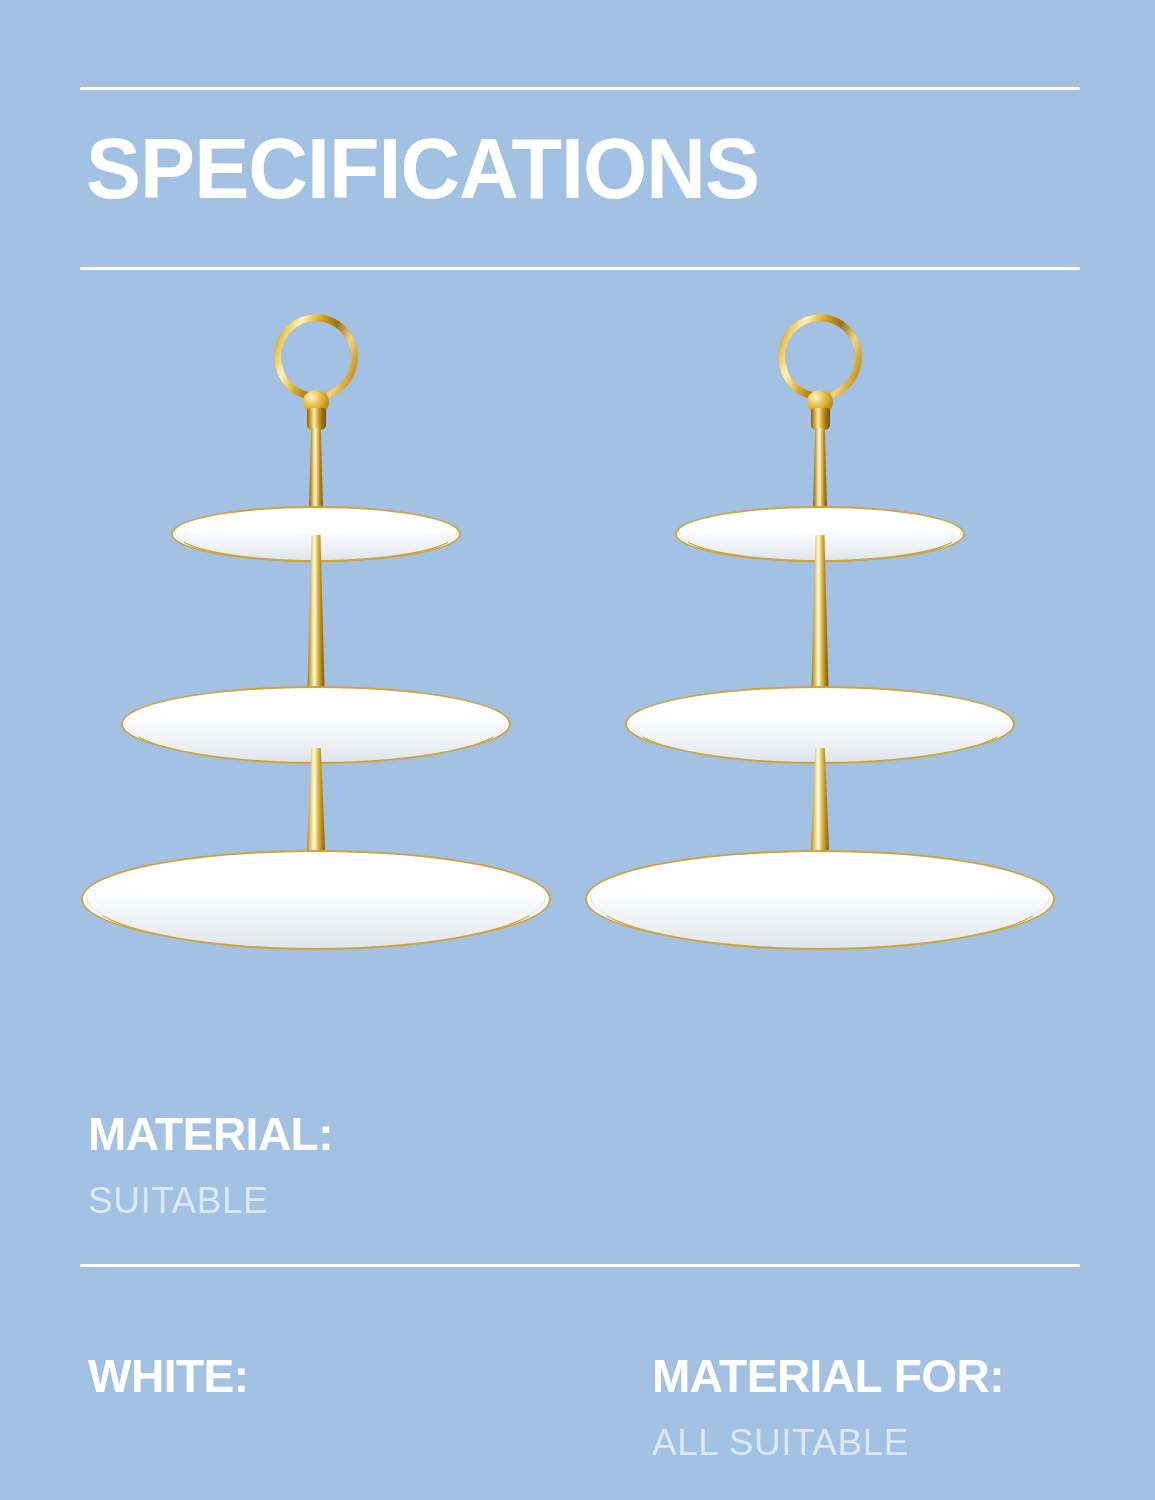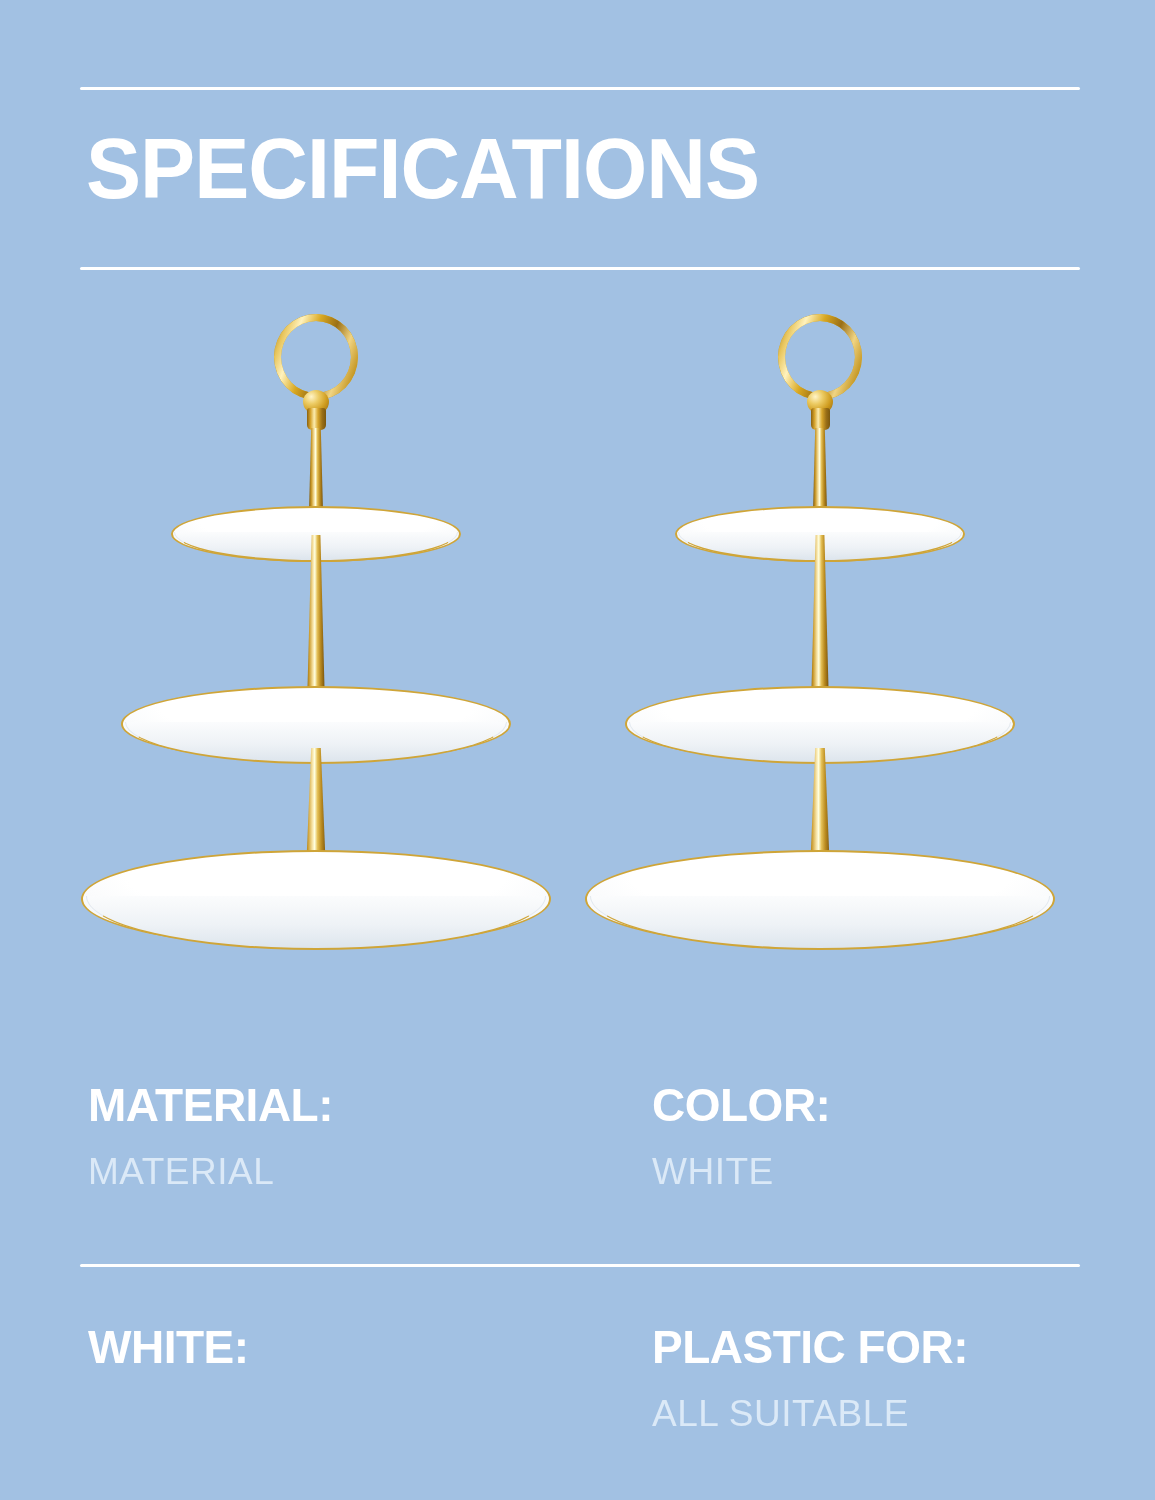--- a/index.html
+++ b/index.html
@@ -239,20 +239,21 @@
   
   #specs-grid {
     position: absolute;
     left: 0;
     top: 1078px;
     width: 1155px;
   }
   .spec-row {
     position: relative;
     height: 187px;
+    margin-top: 29px;
   }
   .spec-cell {
     position: absolute;
     top: 0;
   }
   .spec-cell.col-left  { left: 88px;  }
   .spec-cell.col-right { left: 652px; }
 
   .spec-label {
     font-size: 46px;
@@ -339,33 +340,29 @@
     </div>
   </div>
 
 </div>
 
 <div id="specs-grid">
 
   <div class="spec-row">
     <div class="spec-cell col-left">
       <div class="spec-label">MATERIAL:</div>
-      <div class="spec-value">MATERIAL</div>
-    </div>
-    <div class="spec-cell col-right">
-      <div class="spec-label">COLOR:</div>
-      <div class="spec-value">WHITE</div>
+      <div class="spec-value">SUITABLE</div>
     </div>
   </div>
 
   <div class="spec-row" style="margin-top:55px">
     <div class="spec-cell col-left">
       <div class="spec-label">WHITE:</div>
     </div>
     <div class="spec-cell col-right">
-      <div class="spec-label">PLASTIC FOR:</div>
+      <div class="spec-label">MATERIAL FOR:</div>
       <div class="spec-value">ALL SUITABLE</div>
     </div>
   </div>
 
 </div>
 
 <div class="divider" id="divider-specs"></div>
 
 </body></html>

